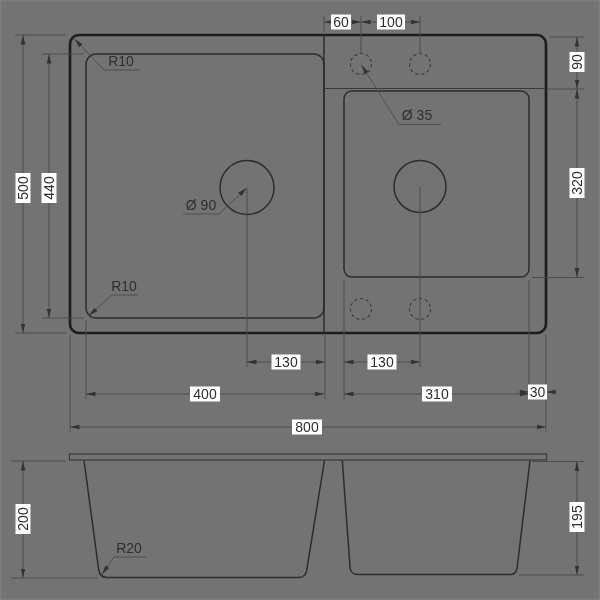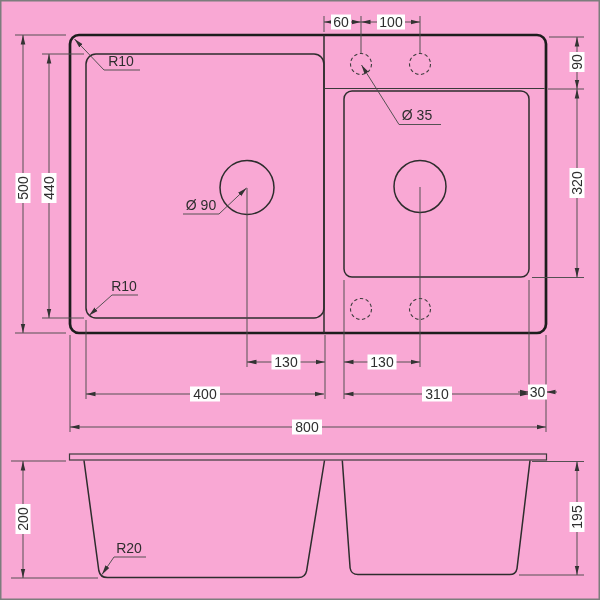--- a/index.html
+++ b/index.html
@@ -1,17 +1,17 @@
 <!DOCTYPE html>
 <html><head>
 <meta charset="utf-8">
 <style>
   html,body{margin:0;padding:0;background:#fff;}
   .frame{
-    position:relative;width:600px;height:600px;background:#f9a8d4;
+    position:relative;width:600px;height:600px;background:#737373;
     font-family:"Liberation Sans", sans-serif;
   }
   svg{display:block;}
   .s-border{fill:none;stroke:#7d7d7d;stroke-width:1.5;}
   .s-thick{fill:none;stroke:#1d1d1d;stroke-width:2.7;}
   .s-main{fill:none;stroke:#2d2d2d;stroke-width:1.5;}
   .s-mid{fill:none;stroke:#3a3a3a;stroke-width:1.2;}
   .s-thin{fill:none;stroke:#4c4c4c;stroke-width:0.95;}
   .s-dash{fill:none;stroke:#3c3c3c;stroke-width:1.1;stroke-dasharray:3.4 2.6;}
   .knock{fill:#ffffff;stroke:none;}

